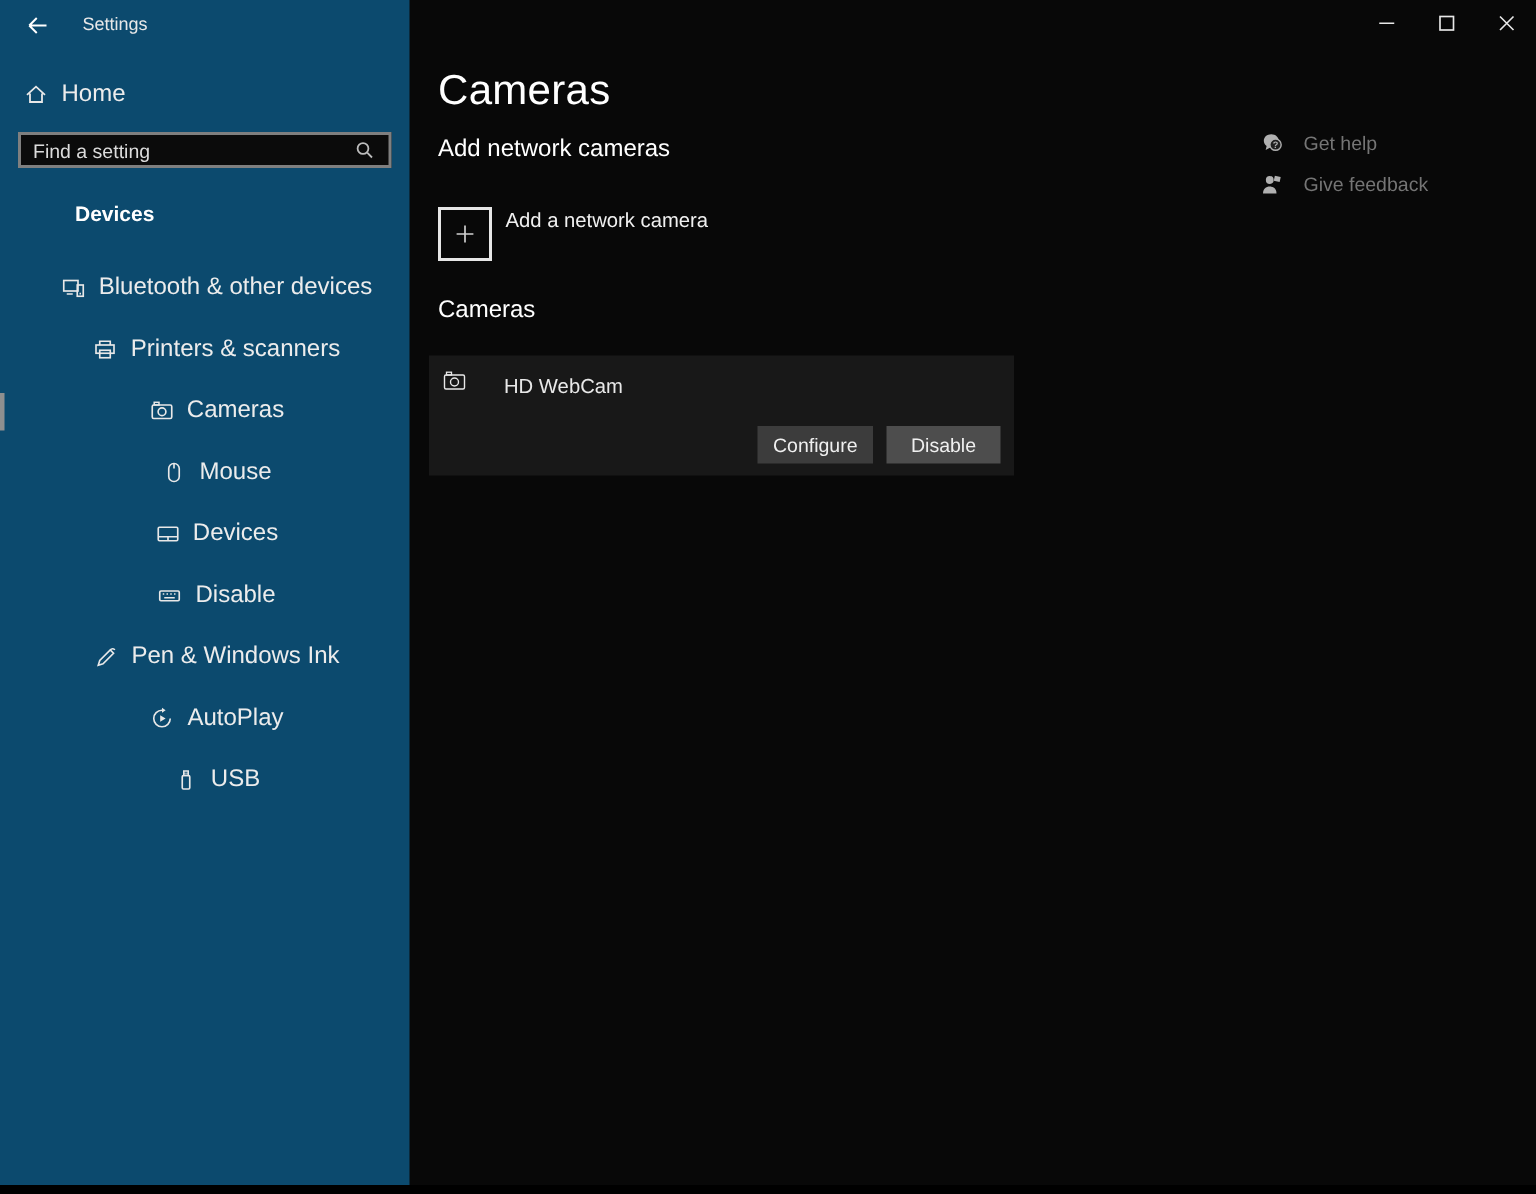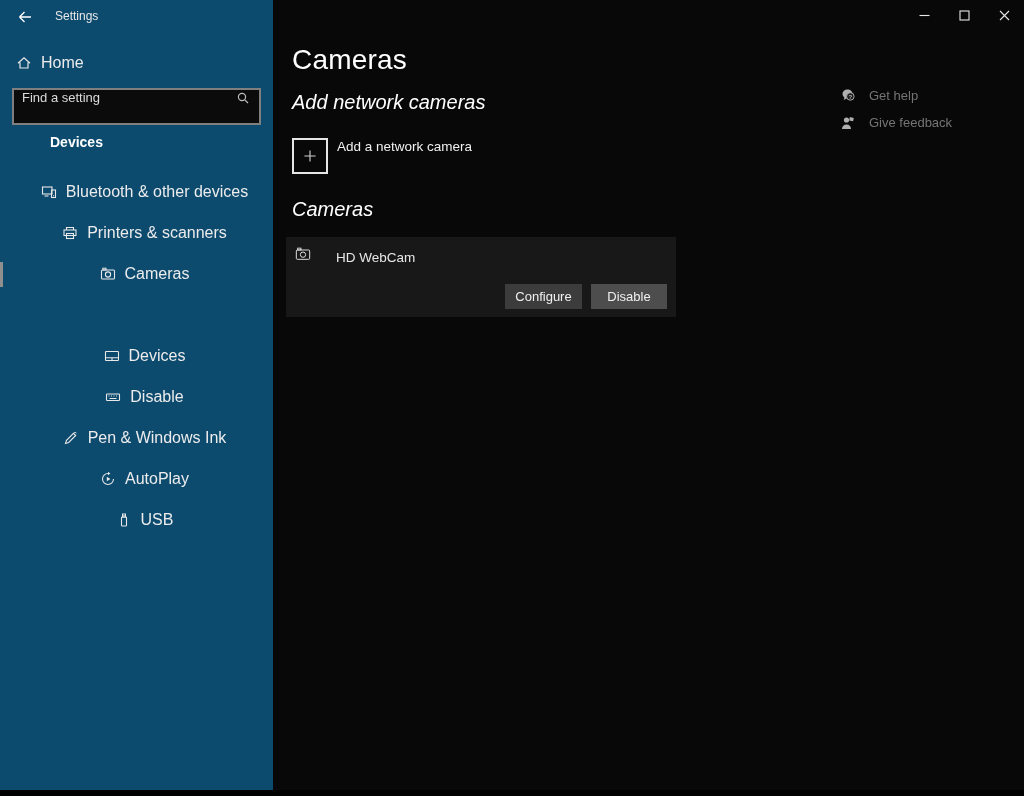--- a/index.html
+++ b/index.html
@@ -9,40 +9,40 @@
 
   
   .sidebar { position:absolute; left:0; top:0; width:273px; height:790px; background:#0c4a6e; }
   .titlebar-left { position:absolute; left:0; top:0; width:273px; height:36px; }
   .back-btn { position:absolute; left:10px; top:3px; width:30px; height:28px; display:flex; align-items:center; justify-content:center; cursor:pointer; }
   .win-title { position:absolute; left:55px; top:9px; font-size:12px; color:#e8e8e8; }
 
   .home-row { position:absolute; left:0; top:43px; width:273px; height:40px; display:flex; align-items:center; padding-left:16px; cursor:pointer; }
   .home-row .label, .nav-row .label { margin-left:9px; font-size:16px; color:#ececec; }
 
-  .searchbox { position:absolute; left:12px; top:88px; width:249px; height:37px; background:#0b0b0b; border:2px solid #7f7f7f; display:flex; align-items:flex-start; }
+  .searchbox { position:absolute; left:12px; top:88px; width:249px; height:24px; background:#0b0b0b; border:2px solid #7f7f7f; display:flex; align-items:center; }
   .searchbox input { flex:1; background:transparent; border:none; outline:none; color:#e0e0e0; font-size:13px; padding-left:8px; font-family:inherit; }
   .searchbox input::placeholder { color:#dcdcdc; opacity:1; }
   .searchbox .mag { margin-right:8px; display:flex; }
 
   .section-header { position:absolute; left:13px; top:134px; font-size:14px; font-weight:bold; color:#ffffff;padding-left:37px; }
 
   .nav-row { position:absolute; left:0; width:273px; height:40px; display:flex; align-items:center; padding-left:16px; cursor:pointer;justify-content:center; }
   .accent-bar { position:absolute; left:0; top:262px; width:3px; height:25px; background:#8f8f8f; }
 
   .icon16 { width:16px; height:16px; flex:0 0 16px; display:flex; align-items:center; justify-content:center; }
   svg { display:block; }
 
   
   .win-controls { position:absolute; right:0; top:0; display:flex; }
   .win-btn { width:40px; height:30px; display:flex; align-items:center; justify-content:center; cursor:pointer; }
 
   
   .page-title { position:absolute; left:292px; top:44px; font-size:28px; font-weight:300; color:#ffffff; letter-spacing:0.2px; }
-  .group-header { position:absolute; left:292px; font-size:20px; font-weight:400; color:#ffffff;font-style:italic; }
+  .group-header { position:absolute; left:292px; font-size:16px; font-weight:400; color:#ffffff; }
   .gh-add { top:91px; }
   .gh-cams { top:198px; }
 
   .add-cam { position:absolute; left:292px; top:138px; display:flex; align-items:flex-start; cursor:pointer; }
   .add-square { width:36px; height:36px; border:2px solid #e6e6e6; display:flex; align-items:center; justify-content:center; }
   .add-label { margin-left:9px; margin-top:1px; font-size:13.5px; color:#f0f0f0; }
 
   .device-card { position:absolute; left:286px; top:237px; width:390px; height:80px; background:#181818; }
   .cam-icon { position:absolute; left:9px; top:9px; }
   .device-name { position:absolute; left:50px; top:13px; font-size:13.5px; color:#e8e8e8; }
@@ -126,20 +126,29 @@
       <span class="icon16">
         <svg width="16" height="16" viewBox="0 0 16 16">
             <rect x="1.5" y="4" width="13" height="9" rx="1" stroke="#e8e8e8" stroke-width="1.1" fill="none"></rect>
             <rect x="2.8" y="2.2" width="3.2" height="1.8" stroke="#e8e8e8" stroke-width="1" fill="none"></rect>
             <circle cx="8" cy="8.5" r="2.6" stroke="#e8e8e8" stroke-width="1.1" fill="none"></circle>
           </svg>
       </span>
       <span class="label">Cameras</span>
     </div>
 
+    <div class="nav-row" style="top:295px">
+      <span class="icon16">
+        <svg width="16" height="16" viewBox="0 0 16 16">
+            <rect x="4.5" y="2" width="7" height="12" rx="3.4" stroke="#e8e8e8" stroke-width="1.1" fill="none"></rect>
+            <path d="M8 2v3.4" stroke="#e8e8e8" stroke-width="1.1"></path>
+          </svg>
+      </span>
+      <span class="label">Mouse</span>
+    </div>
 
     <div class="nav-row" style="top:336px">
       <span class="icon16">
         <svg width="16" height="16" viewBox="0 0 16 16">
             <rect x="1.5" y="3.5" width="13" height="9" rx="0.8" stroke="#e8e8e8" stroke-width="1.1" fill="none"></rect>
             <path d="M1.5 9.8h13M8 9.8v2.7" stroke="#e8e8e8" stroke-width="1.1"></path>
           </svg>
       </span>
       <span class="label">Devices</span>
     </div>

